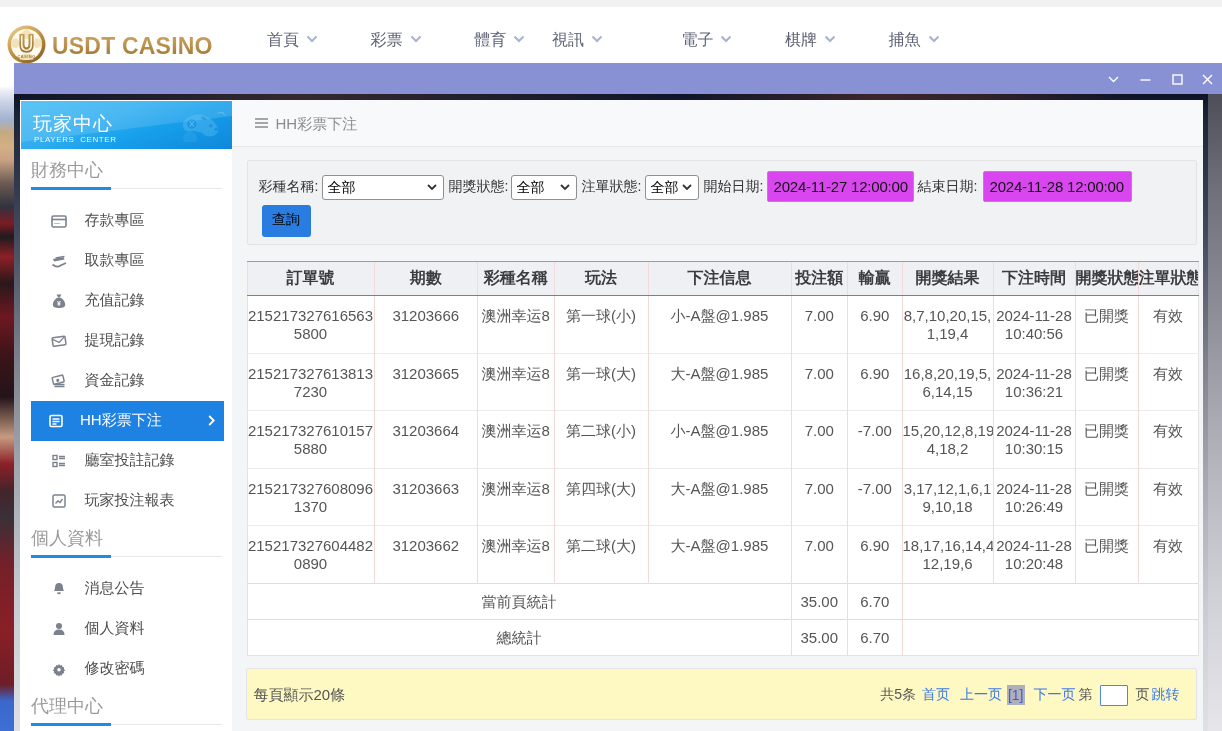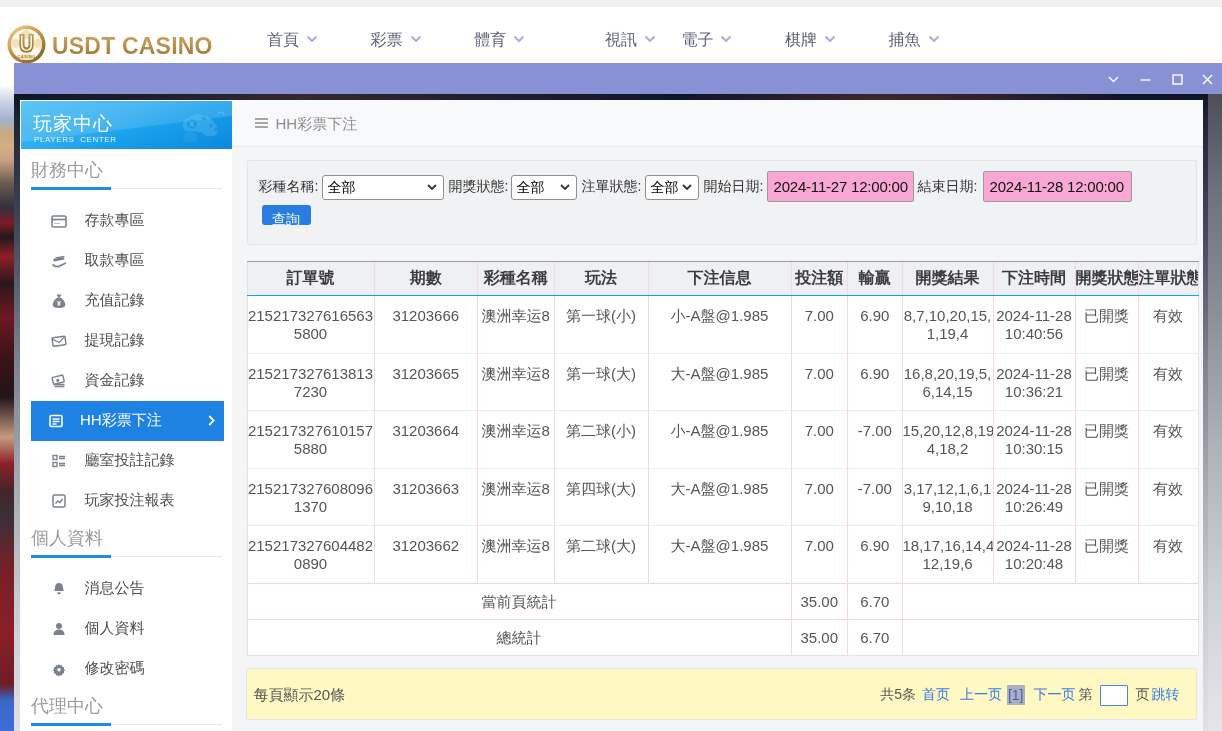--- a/index.html
+++ b/index.html
@@ -54,22 +54,22 @@
 
 .main {flex:1; background:#f4f5f7; position:relative; height:631px;}
 .crumb {position:absolute; left:0; top:0; width:971px; height:47px; background:#f8f9fb; border-bottom:1px solid #e9e9ec;}
 .crumb .ham {position:absolute; left:23px; top:17px;}
 .crumb .ct {position:absolute; left:44px; top:15px; font-size:15px; color:#8d8d8d;}
 .filter {position:absolute; left:15px; top:60px; width:950px; height:85px; background:#f1f2f4; border:1px solid #e4e4e7; border-radius:2px;}
 .frow {position:absolute; left:0; top:10px; height:31px; width:100%;}
 .frow .lb {position:absolute; top:7px; font-size:14px; color:#333;}
 .sel {position:absolute; top:4px; height:25px; background:#fff; border:1px solid #8f8f8f; border-radius:3px; font-size:14px; color:#000; line-height:23px; padding-left:5px;}
 .sel .sarr {position:absolute; right:6px; top:8px;}
-.dinp {position:absolute; top:0px; height:31px; background:#f9a8d4; border:1px solid #9a9a9a; border-radius:2px; font-size:15px; color:#111; line-height:29px; padding-left:6px; white-space:nowrap; letter-spacing:-0.2px;}
-.qbtn {position:absolute; left:14px; top:44px; width:49px; height:20px; background:#2a7de0; border-radius:3px; color:#ffffff; font-size:14px; text-align:center; line-height:28px;}
+.dinp {position:absolute; top:0px; height:31px; background:#d946ef; border:1px solid #9a9a9a; border-radius:2px; font-size:15px; color:#111; line-height:29px; padding-left:6px; white-space:nowrap; letter-spacing:-0.2px;}
+.qbtn {position:absolute; left:14px; top:44px; width:49px; height:32px; background:#2a7de0; border-radius:3px; color:#000000; font-size:14px; text-align:center; line-height:28px;}
 
 .tbl {position:absolute; left:15px; top:161px; width:951px; border-collapse:collapse; table-layout:fixed; background:#fff; font-size:15px; color:#555; border:1px solid #e3e3e5;}
 .tbl th {background:#eef0f3; border-top:1px solid #9c9c9c; border-bottom:1px solid #0ea5e9; font-size:16px; font-weight:bold; color:#3c3c3e; height:34px; padding:0; overflow:hidden; white-space:nowrap;}
 .tbl td {text-align:center; padding:11px 0 0 0; line-height:18px; overflow:hidden; vertical-align:top;}
 .tbl th + th, .tbl td + td {border-left:1px solid #f2dada;}
 .tbl tr.r td {height:57.5px;  border-top:1px solid #ebebeb;}
 .tbl tr.r:first-of-type td {border-top:none;}
 .tbl tr.s td {height:36px; border-top:1px solid #f0d5d5; padding-top:9px;}
 
 .pager {position:absolute; left:14px; top:568px; width:951px; height:52px; background:#fef9c3; border:1px solid #e4e4e7; border-radius:2px; font-size:15px; color:#555;}
@@ -110,21 +110,21 @@
 <div class="nav" id="nav">
     <div class="nav-it" style="left: 267px;">首頁<svg width="12" height="8" viewBox="0 0 12 8">
         <path d="M1.5 1.5 l4.5 4.5 l4.5 -4.5" stroke="#a8b1d0" stroke-width="2" fill="none"></path>
       </svg></div>
     <div class="nav-it" style="left: 370.6px;">彩票<svg width="12" height="8" viewBox="0 0 12 8">
         <path d="M1.5 1.5 l4.5 4.5 l4.5 -4.5" stroke="#a8b1d0" stroke-width="2" fill="none"></path>
       </svg></div>
     <div class="nav-it" style="left: 474.2px;">體育<svg width="12" height="8" viewBox="0 0 12 8">
         <path d="M1.5 1.5 l4.5 4.5 l4.5 -4.5" stroke="#a8b1d0" stroke-width="2" fill="none"></path>
       </svg></div>
-    <div class="nav-it" style="left: 605px;">視訊<svg width="12" height="8" viewBox="0 0 12 8">
+    <div class="nav-it" style="left: 552px;">視訊<svg width="12" height="8" viewBox="0 0 12 8">
         <path d="M1.5 1.5 l4.5 4.5 l4.5 -4.5" stroke="#a8b1d0" stroke-width="2" fill="none"></path>
       </svg></div>
     <div class="nav-it" style="left: 681.4px;">電子<svg width="12" height="8" viewBox="0 0 12 8">
         <path d="M1.5 1.5 l4.5 4.5 l4.5 -4.5" stroke="#a8b1d0" stroke-width="2" fill="none"></path>
       </svg></div>
     <div class="nav-it" style="left: 785px;">棋牌<svg width="12" height="8" viewBox="0 0 12 8">
         <path d="M1.5 1.5 l4.5 4.5 l4.5 -4.5" stroke="#a8b1d0" stroke-width="2" fill="none"></path>
       </svg></div>
     <div class="nav-it" style="left: 888.6px;">捕魚<svg width="12" height="8" viewBox="0 0 12 8">
         <path d="M1.5 1.5 l4.5 4.5 l4.5 -4.5" stroke="#a8b1d0" stroke-width="2" fill="none"></path>

